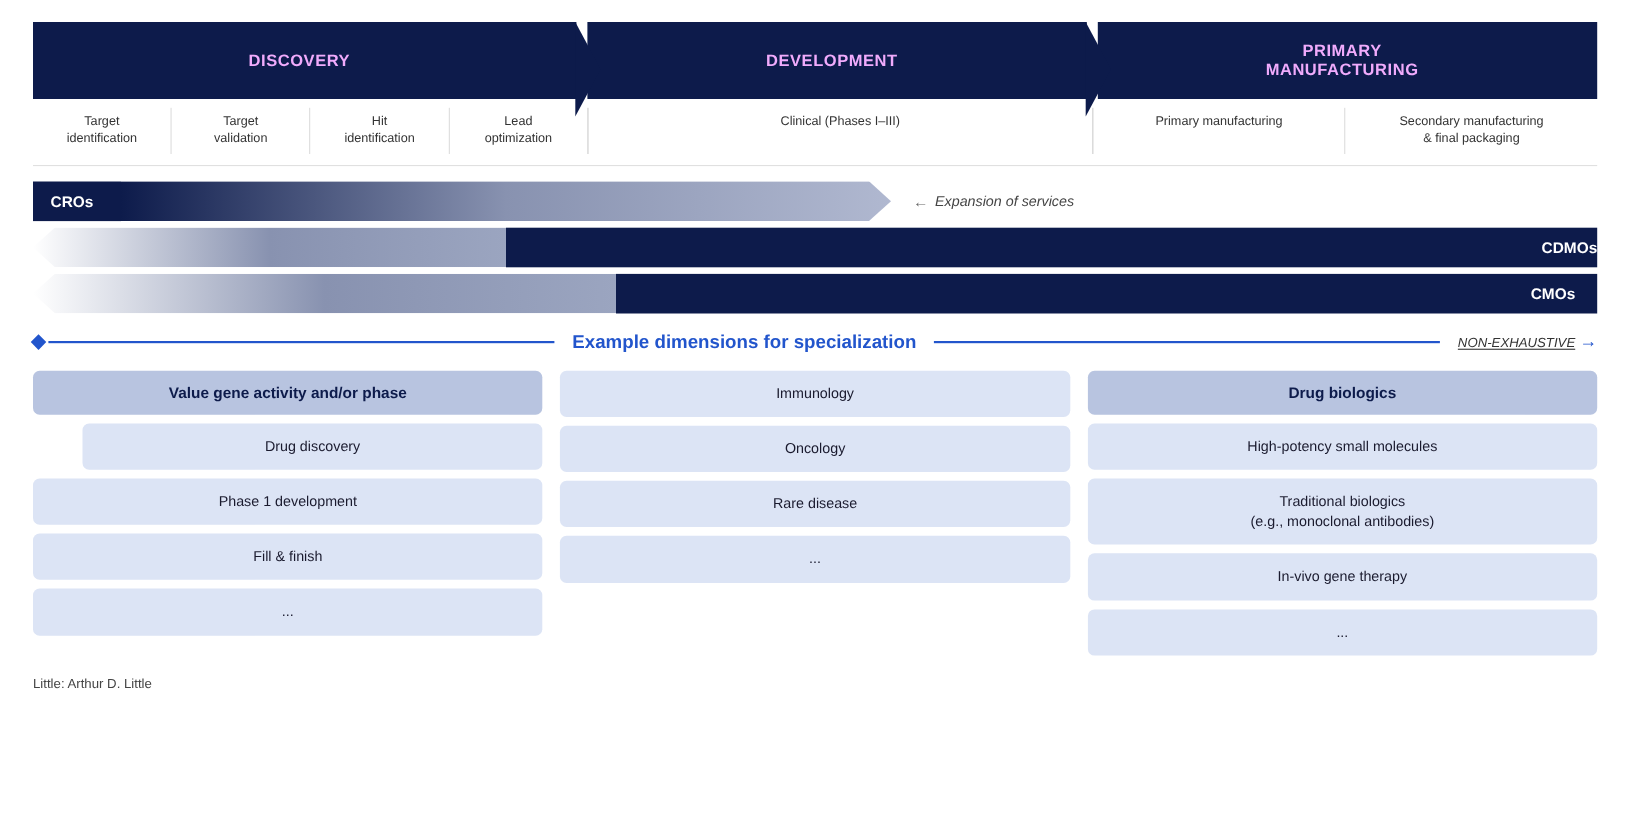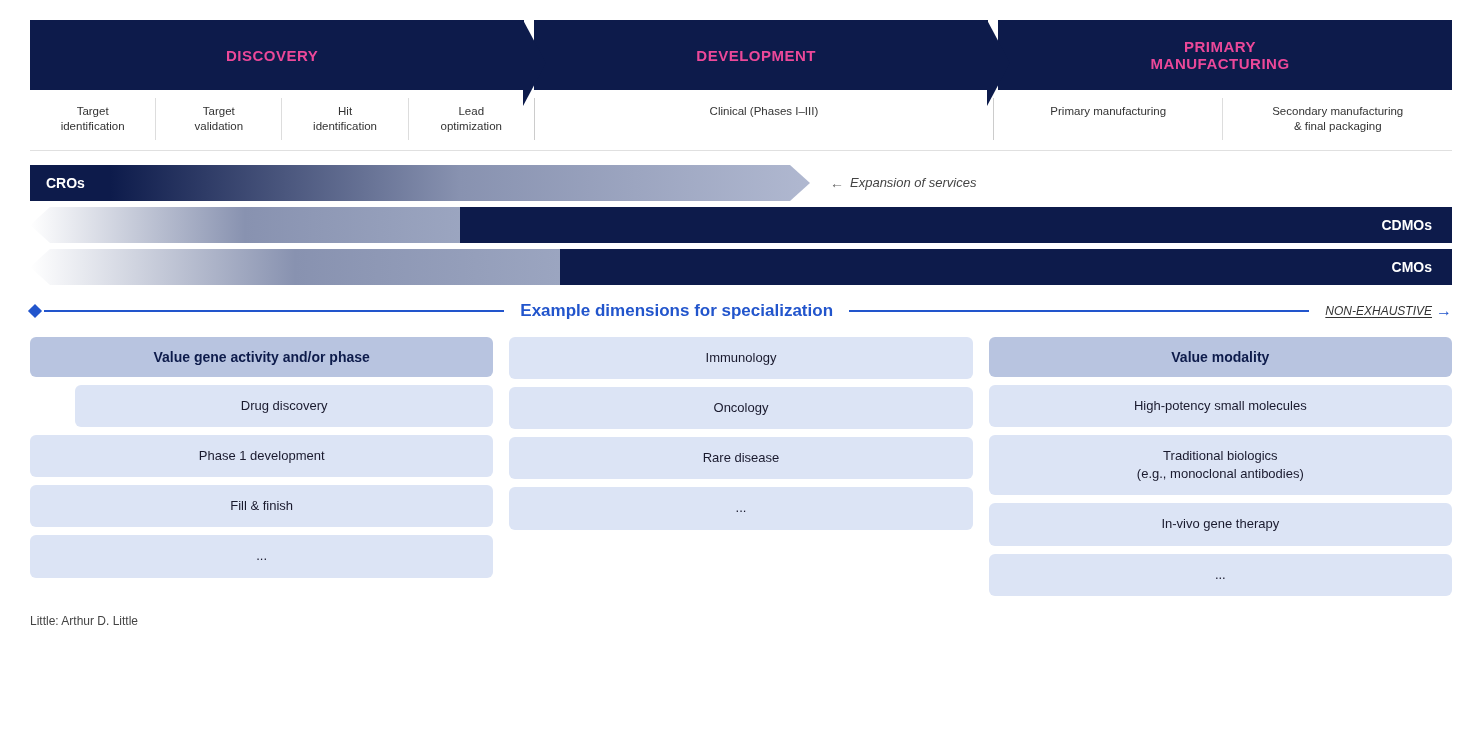--- a/index.html
+++ b/index.html
@@ -18,21 +18,21 @@
       display: flex;
       width: 100%;
       margin-bottom: 8px;
     }
 
     .phase-arrow {
       display: flex;
       align-items: center;
       justify-content: center;
       position: relative;
-      color: #ec4899;
+      color: #f0abfc;
       font-weight: bold;
       font-size: 15px;
       text-align: center;
       padding: 18px 30px 18px 20px;
       letter-spacing: 0.5px;
     }
 
     .phase-arrow::after {
       content: '';
       position: absolute;
@@ -181,21 +181,20 @@
     .cdmo-main {
       flex: 1;
       background: #0d1b4b;
       color: white;
       font-weight: bold;
       font-size: 14px;
       height: 100%;
       display: flex;
       align-items: center;
       justify-content: flex-end;
-      padding-right: 20px;
     }
 
     
     .cmo-row {
       display: flex;
       align-items: center;
       height: 36px;
       margin-bottom: 16px;
     }
 
@@ -395,21 +394,21 @@
       <div class="dim-item" style="white-space: pre-line;">Fill &amp; finish</div>
       <div class="dim-item" style="white-space: pre-line;">...</div>
     </div>
     <div class="dimension-column">
       <div class="dim-item" style="white-space: pre-line;">Immunology</div>
       <div class="dim-item" style="white-space: pre-line;">Oncology</div>
       <div class="dim-item" style="white-space: pre-line;">Rare disease</div>
       <div class="dim-item" style="white-space: pre-line;">...</div>
     </div>
     <div class="dimension-column">
-      <div class="dim-header">Value modality</div>
+      <div class="dim-header">Drug biologics</div>
       <div class="dim-item" style="white-space: pre-line;">High-potency small molecules</div>
       <div class="dim-item" style="white-space: pre-line;">Traditional biologics
 (e.g., monoclonal antibodies)</div>
       <div class="dim-item" style="white-space: pre-line;">In-vivo gene therapy</div>
       <div class="dim-item" style="white-space: pre-line;">...</div>
     </div>
   </div>
 
 <div class="source">Little: Arthur D. Little</div>
 

